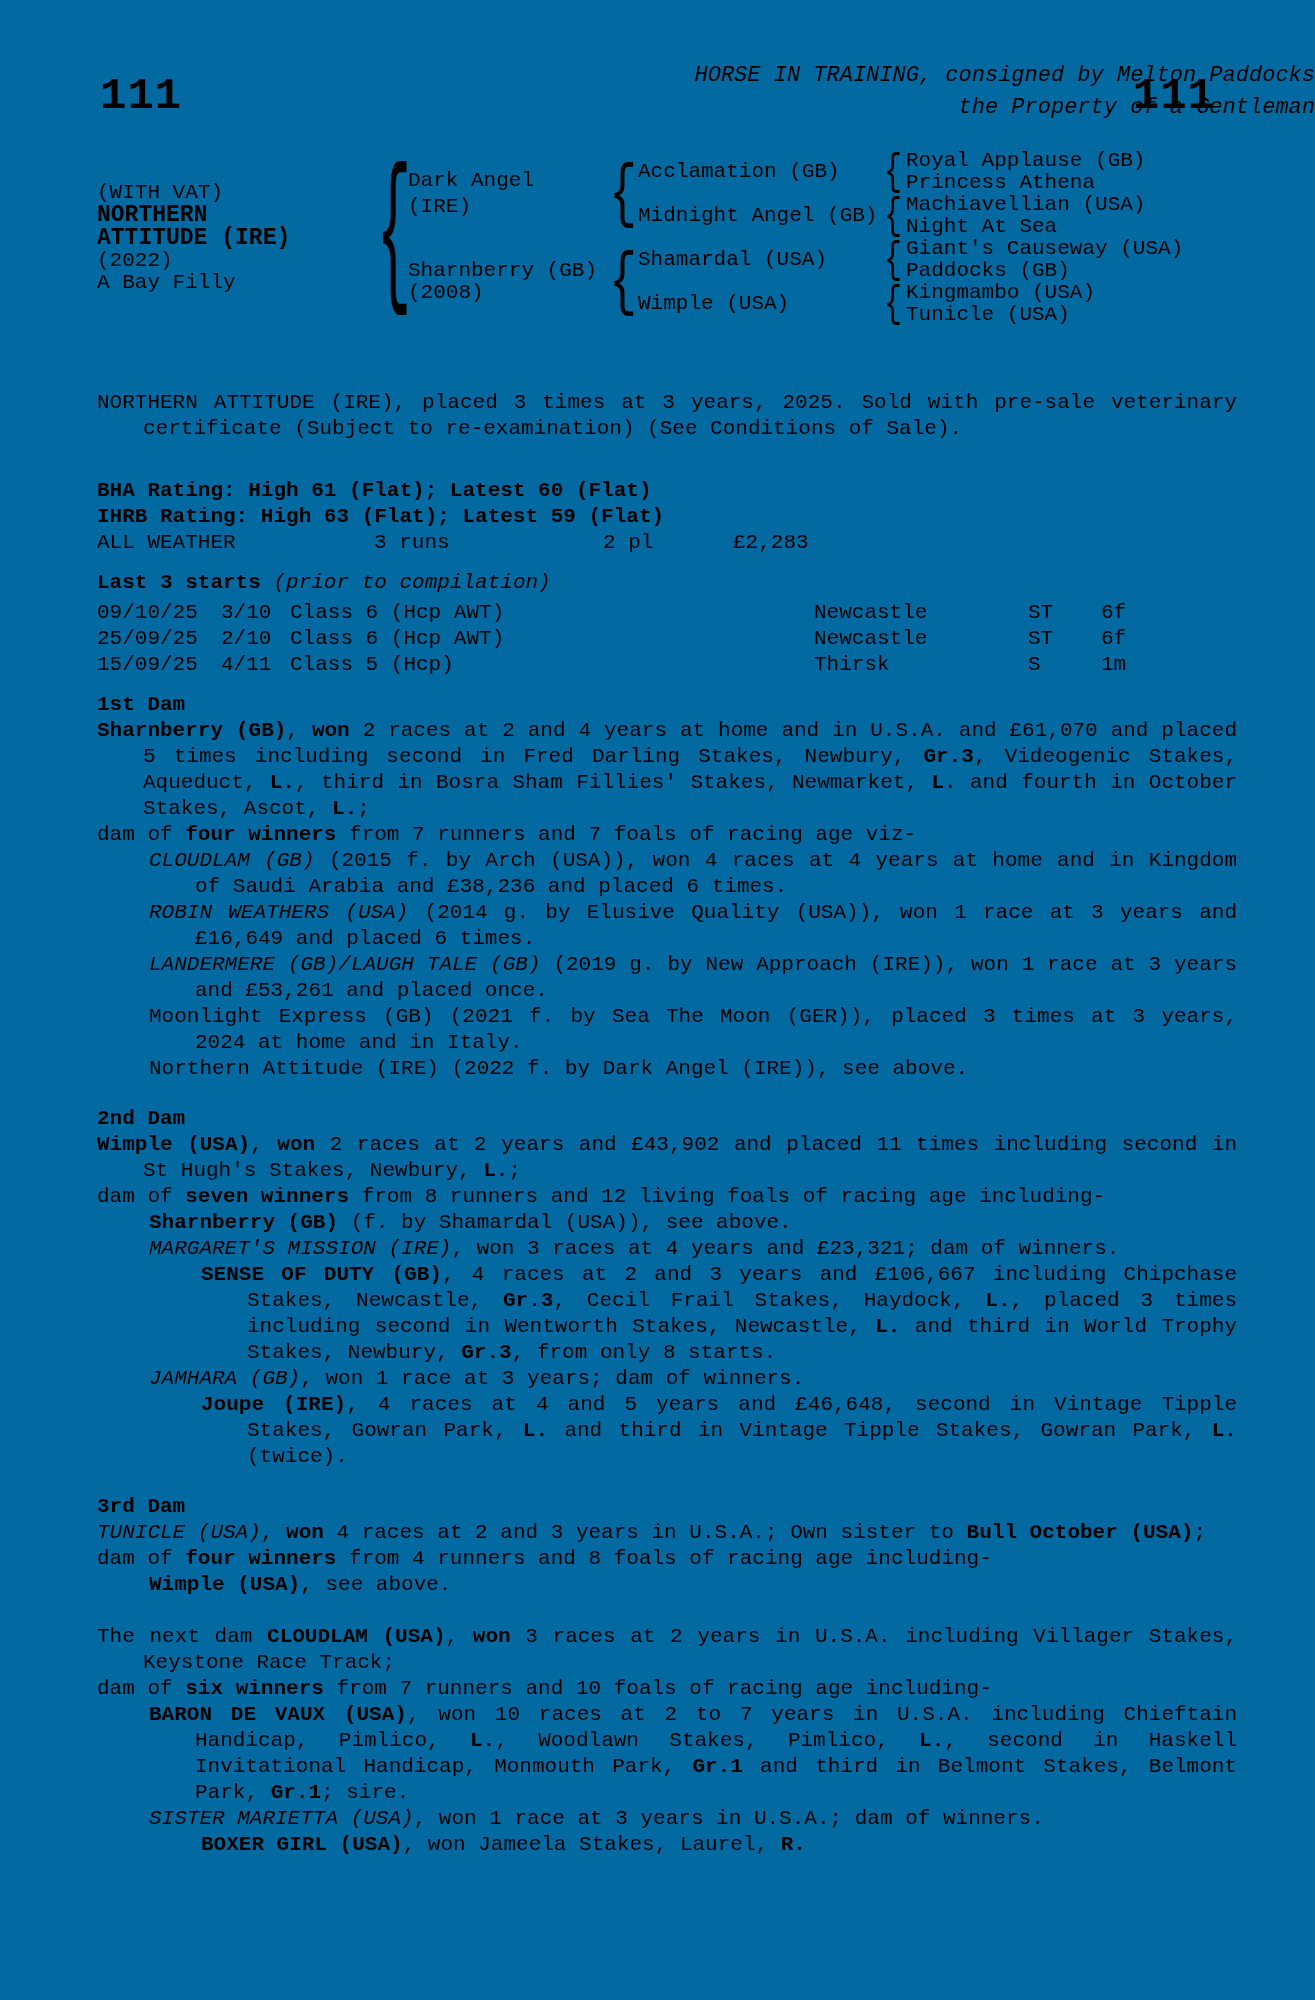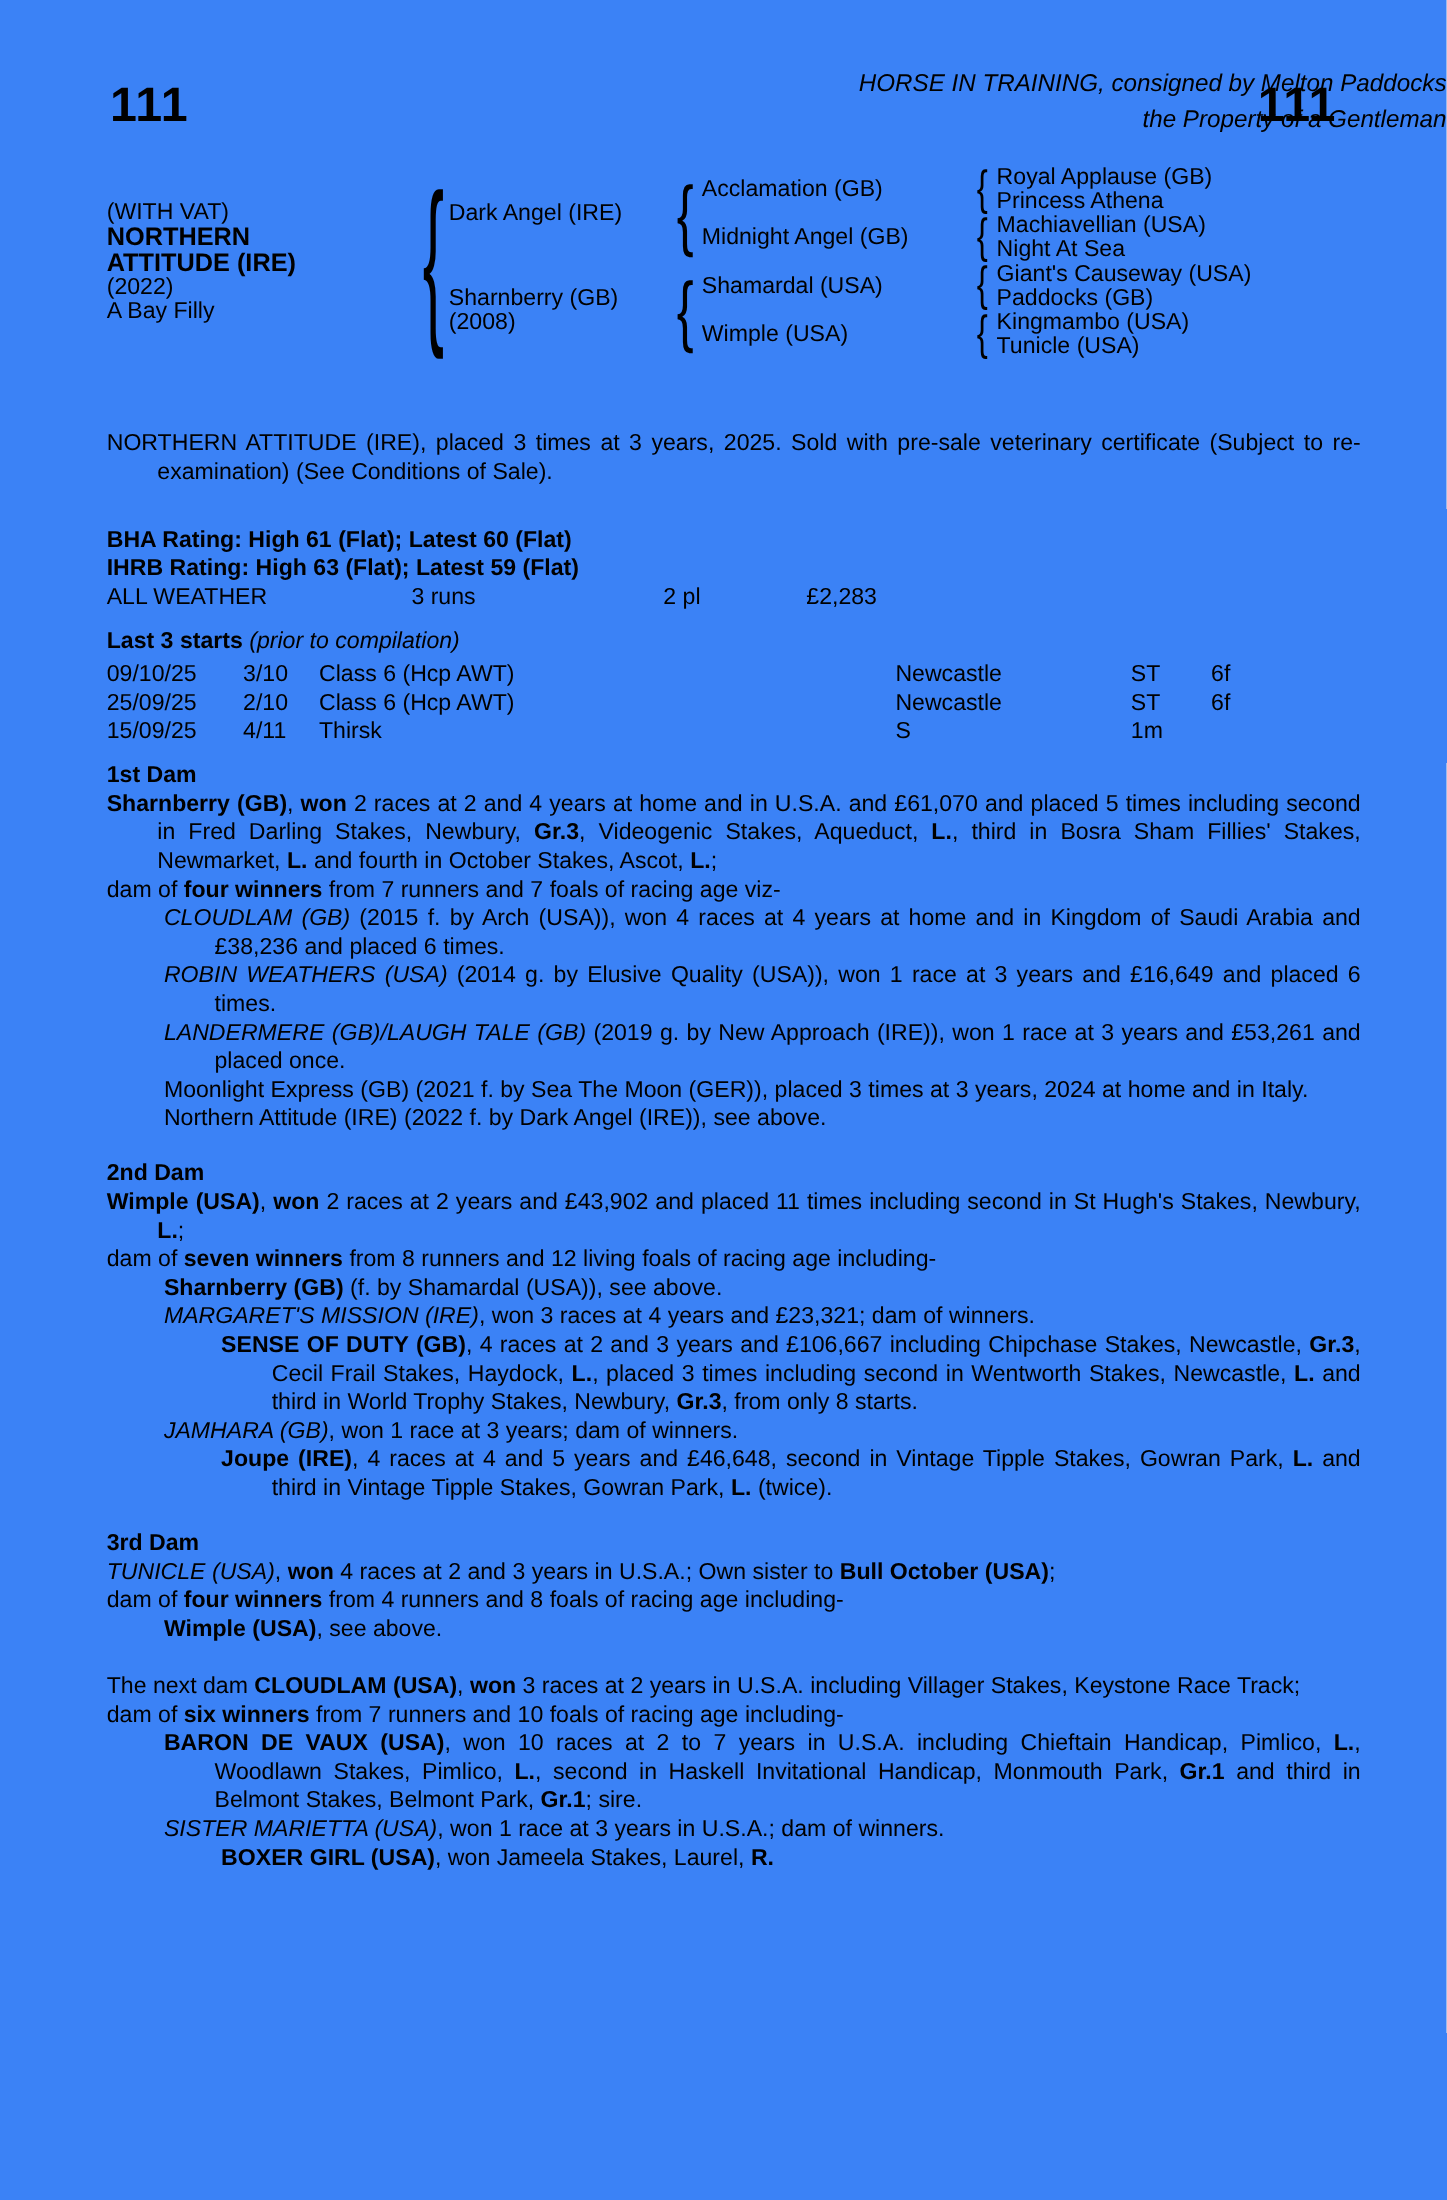--- a/index.html
+++ b/index.html
@@ -1,18 +1,18 @@
 <!DOCTYPE html>
 <html><head>
 <meta charset="utf-8">
 <style>
   html,body{margin:0;padding:0;background:#e8e8e8;}
   .page{
-    width:1315px;height:2000px;margin:0 auto;background:#3b82f6;color:#000;
-    font-family:Liberation Sans, sans-serif;font-size:21px;line-height:26px;
+    width:1315px;height:2000px;margin:0 auto;background:#0369a1;color:#000;
+    font-family:Liberation Mono, monospace;font-size:21px;line-height:26px;
     position:relative;overflow:hidden;
   }
   .b{font-weight:bold;}
   .i{font-style:italic;}
 
   
   .header{position:relative;padding-top:60px;height:78px;}
   .hdr-center{text-align:right;font-style:italic;font-size:22px;line-height:32px;}
   .lot{position:absolute;top:74px;font-weight:bold;font-size:44px;line-height:44px;letter-spacing:1px;}
   .lot-left{left:100px;}
@@ -166,20 +166,21 @@
         <div>25/09/25</div>
         <div>2/10</div>
         <div>Class 6 (Hcp AWT)</div>
         <div>Newcastle</div>
         <div>ST</div>
         <div>6f</div>
       </div>
       <div class="grid-row">
         <div>15/09/25</div>
         <div>4/11</div>
+        <div>Class 5 (Hcp)</div>
         <div>Thirsk</div>
         <div>S</div>
         <div>1m</div>
       </div>
     </div>
 
     <div>
         <div class="dam-heading first">1st Dam</div>
         <div class="para l0 just"><span class="b">Sharnberry (GB)</span><span>, </span><span class="b">won</span><span> 2 races at 2 and 4 years at home and in U.S.A. and £61,070 and placed 5 times including second in Fred Darling Stakes, Newbury, </span><span class="b">Gr.3</span><span>, Videogenic Stakes, Aqueduct, </span><span class="b">L.</span><span>, third in Bosra Sham Fillies' Stakes, Newmarket, </span><span class="b">L.</span><span> and fourth in October Stakes, Ascot, </span><span class="b">L.</span><span>;</span></div>
         <div class="para l0"><span>dam of </span><span class="b">four winners</span><span> from 7 runners and 7 foals of racing age viz-</span></div>

